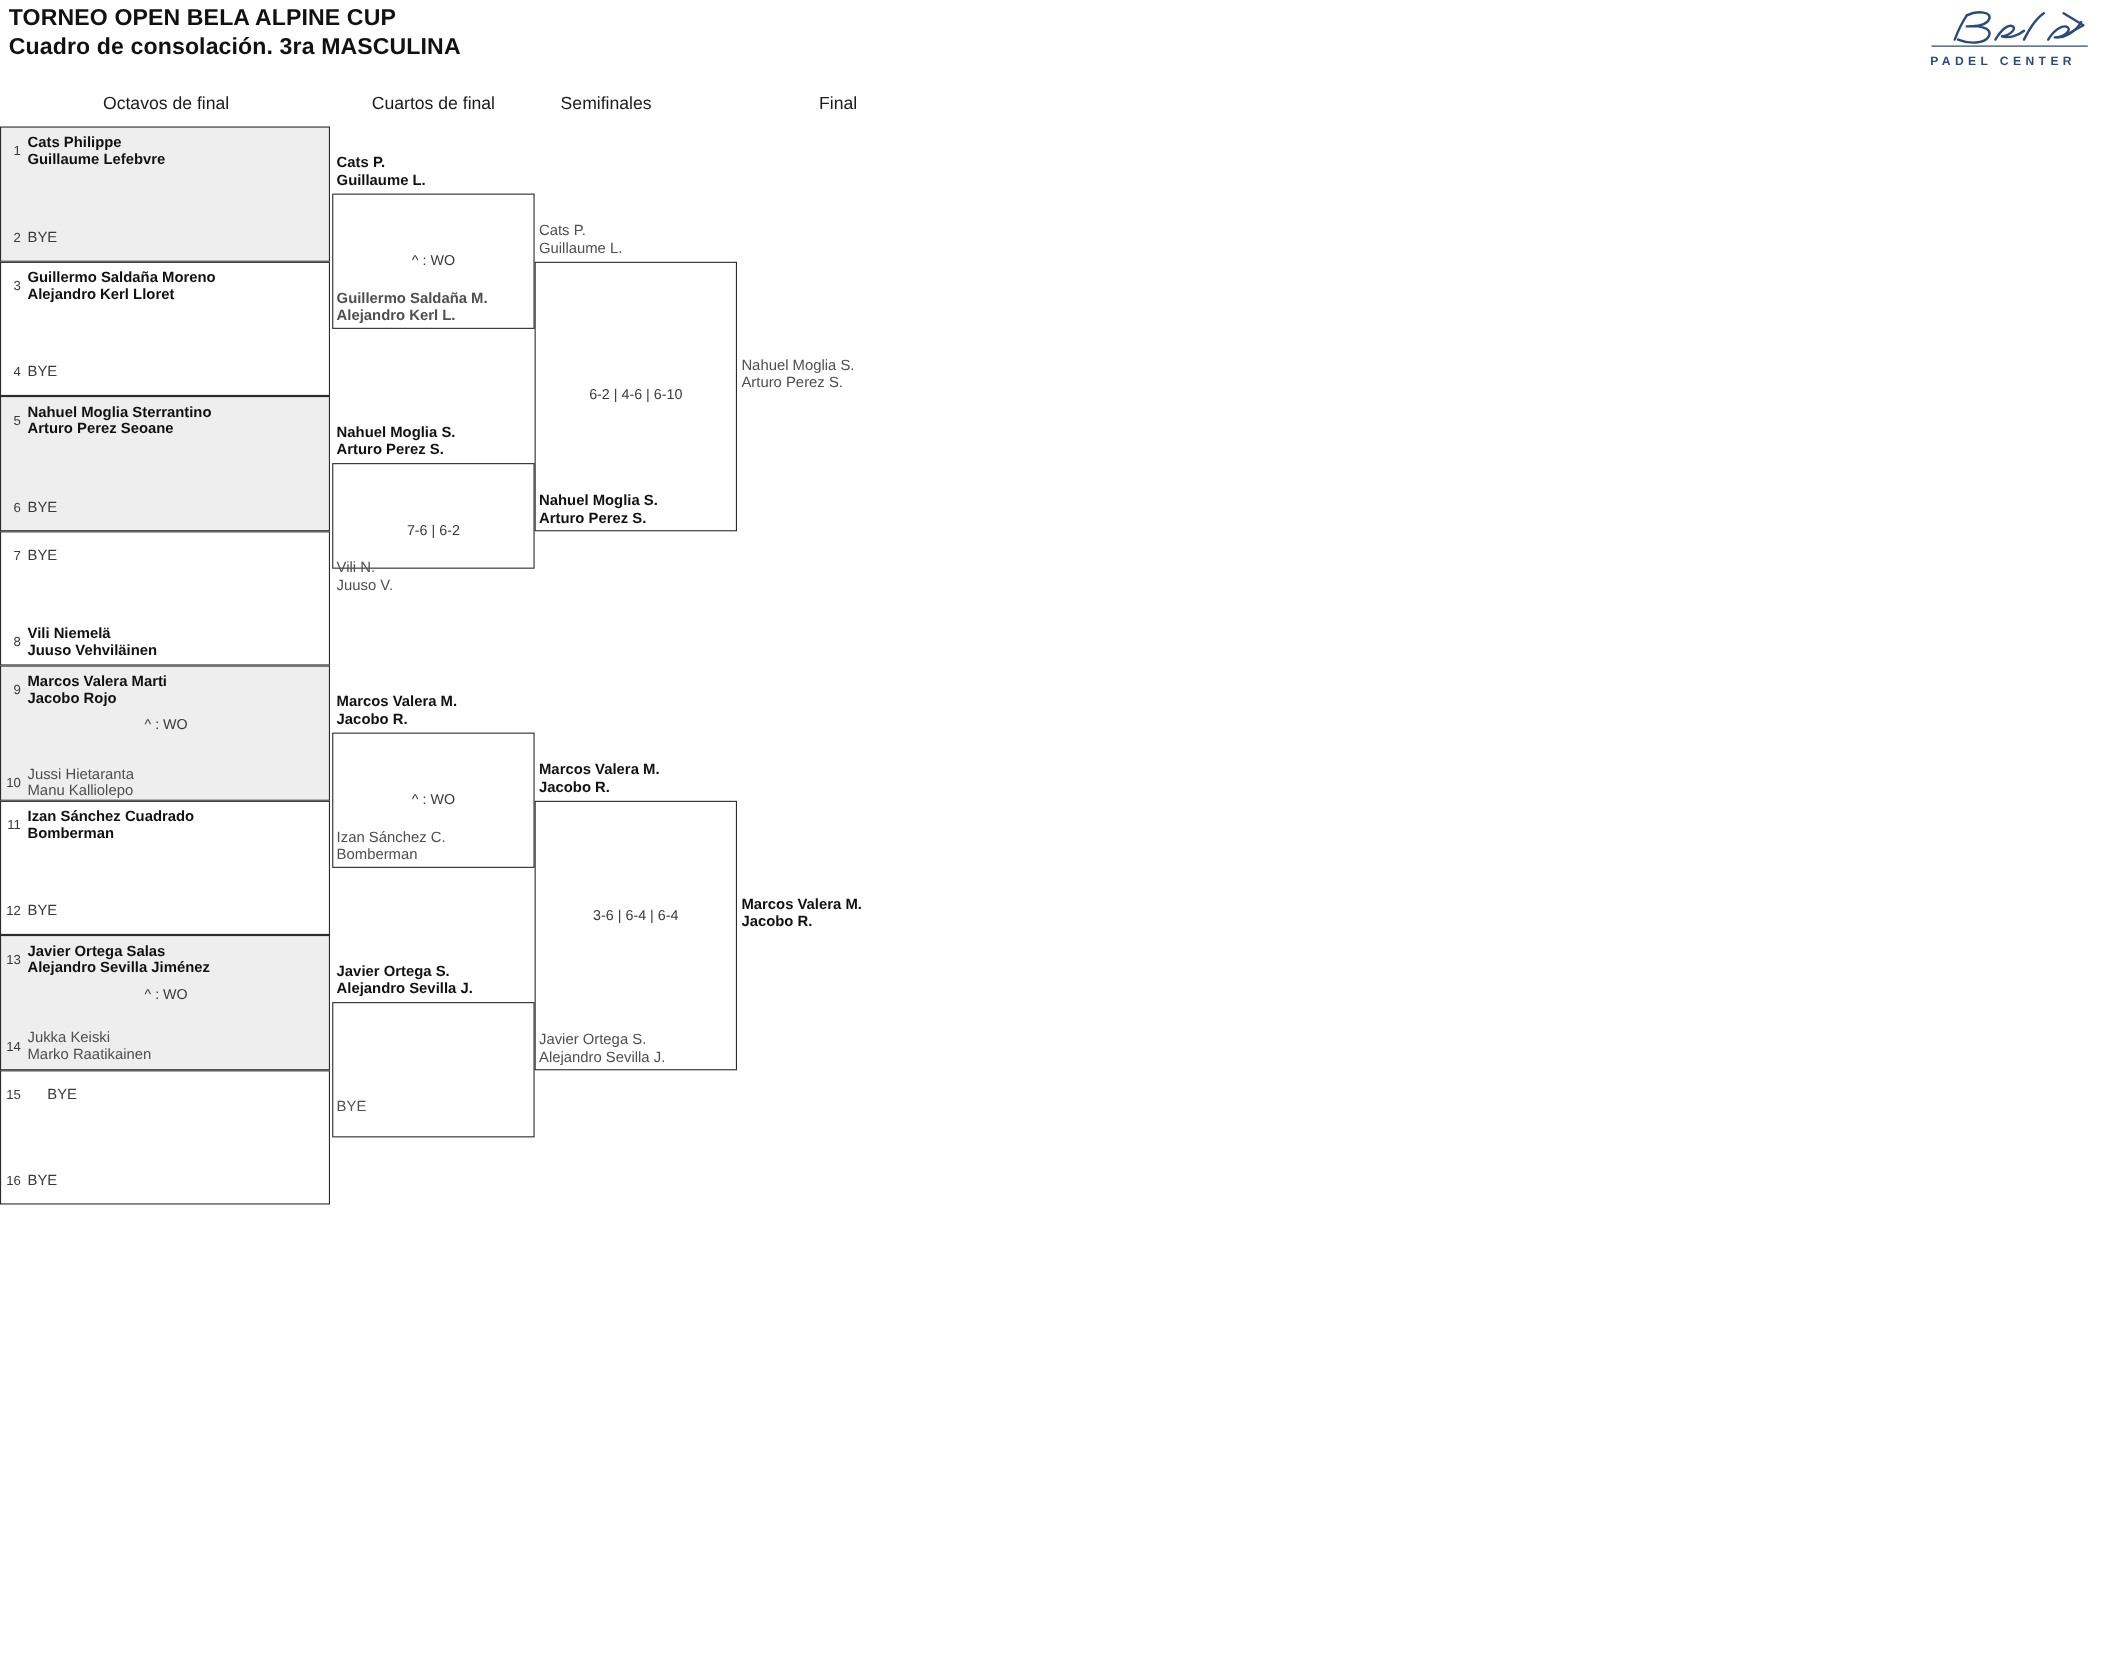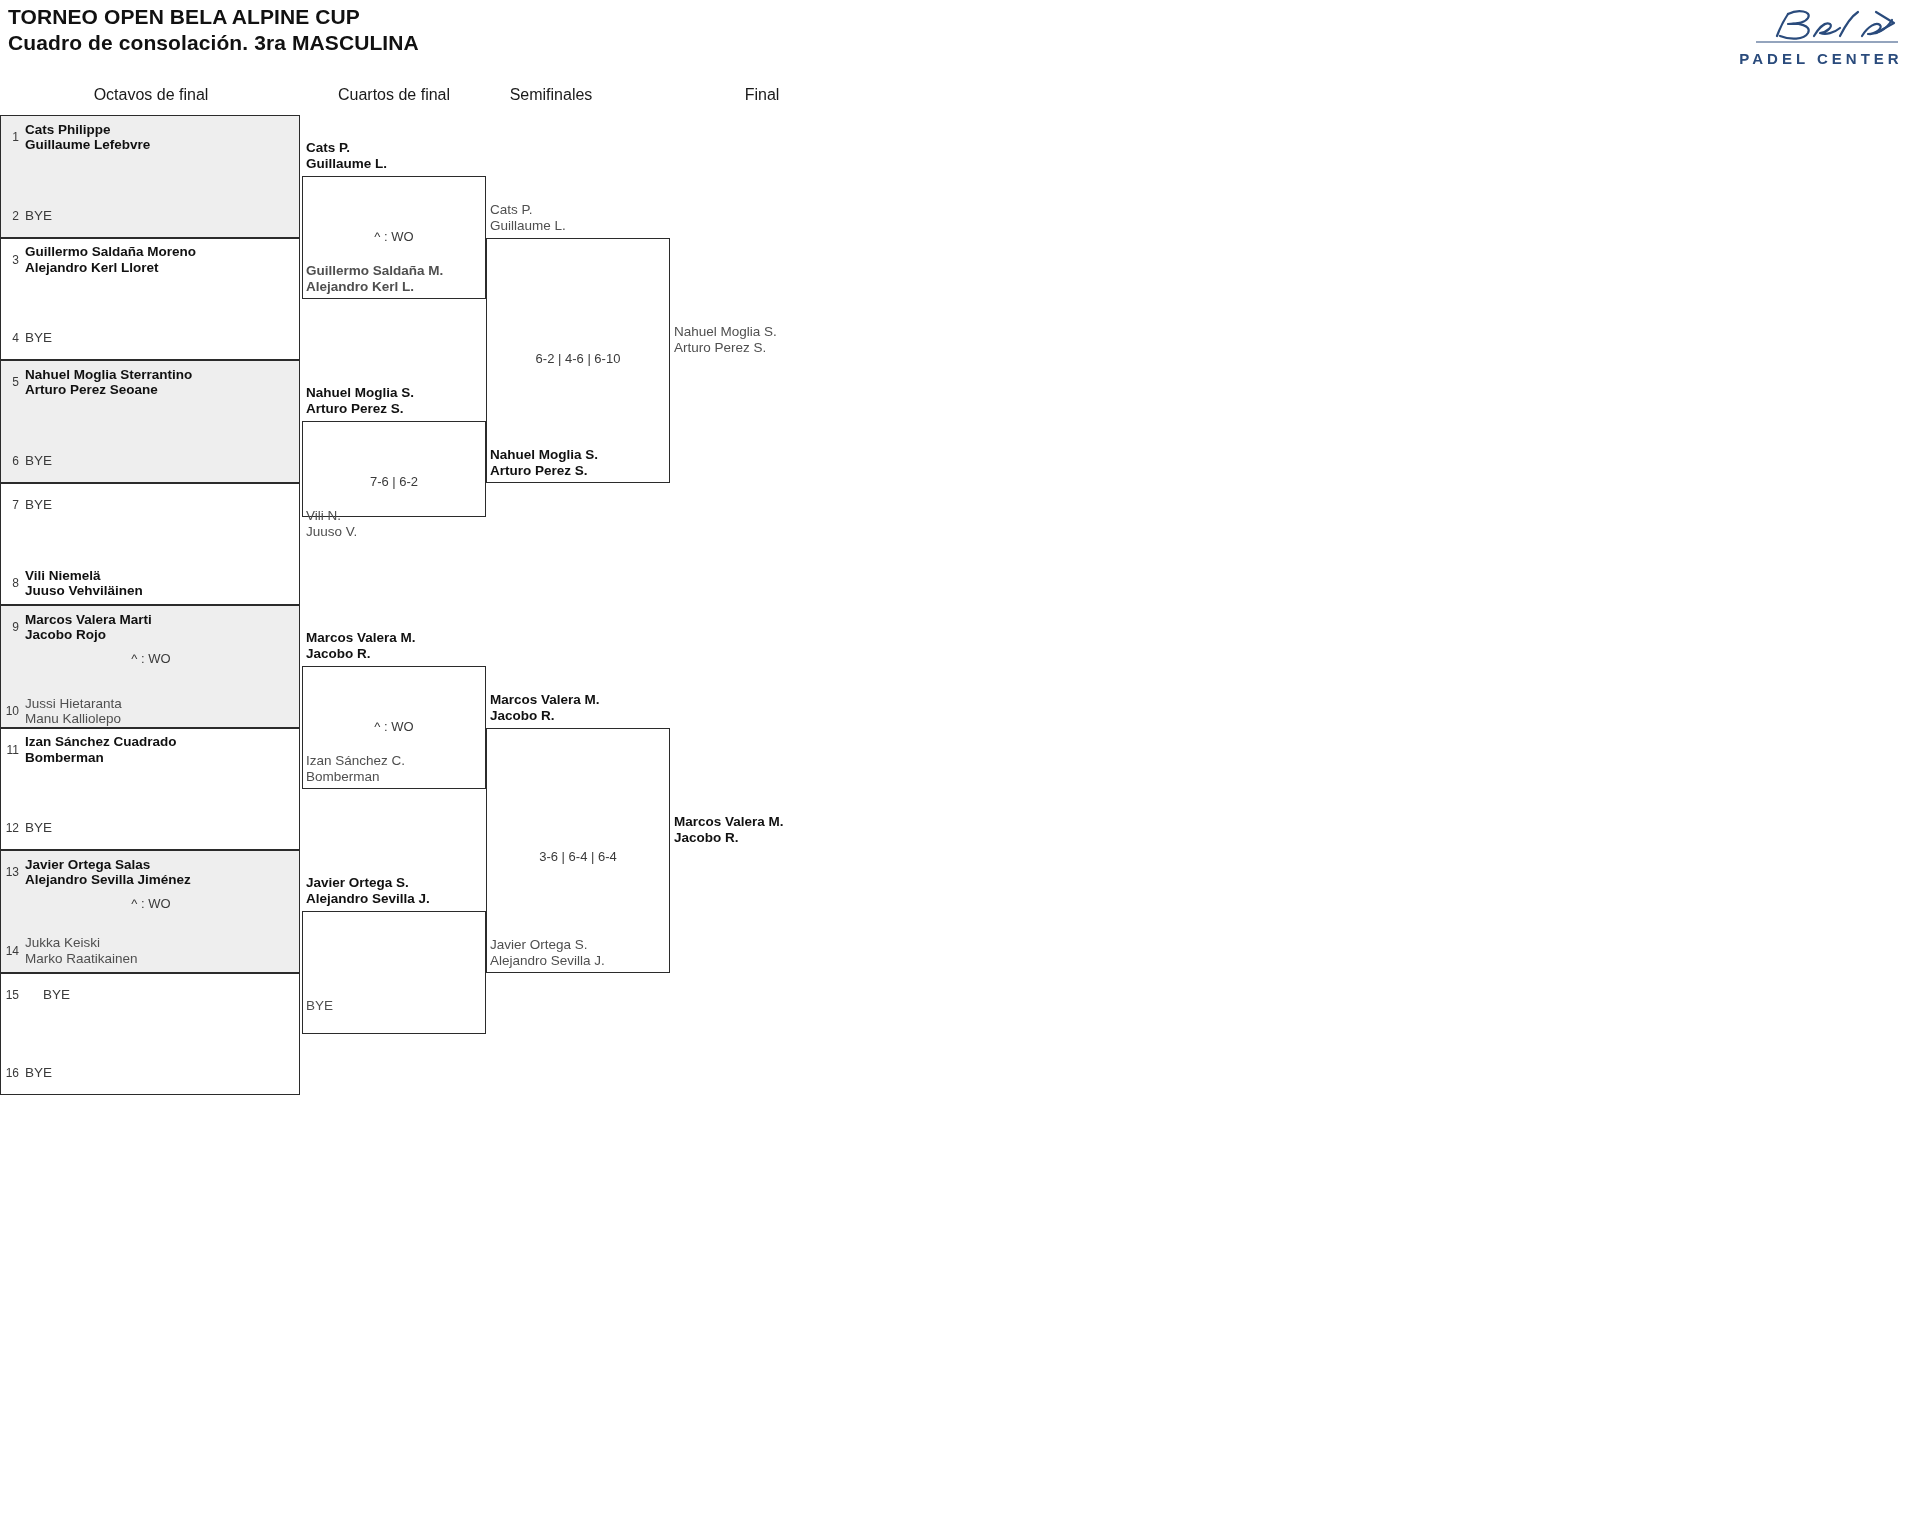--- a/index.html
+++ b/index.html
@@ -11,21 +11,21 @@
     position:relative;
     overflow:hidden;
   }
 
   
   #title-block{position:absolute;left:8px;top:4px;}
   .title-line{font-size:21px;font-weight:bold;line-height:26px;letter-spacing:.1px;color:#111;white-space:nowrap;}
 
   #logo{position:absolute;right:14px;top:6px;width:170px;height:58px;}
   #logo svg{display:block;}
-  .logo-word{font-family:"Liberation Sans",sans-serif;font-size:15px;letter-spacing:4px;color:#2a4b7c;text-align:center;font-weight:bold;}
+  .logo-word{font-family:"Liberation Sans",sans-serif;font-size:11px;letter-spacing:4px;color:#2a4b7c;text-align:center;font-weight:bold;}
 
   
   .round-head{
     position:absolute;top:86px;
     font-size:16px;color:#1a1a1a;text-align:center;white-space:nowrap;
   }
   #rh-0{left:0px;width:302px;}
   #rh-1{left:302px;width:184px;}
   #rh-2{left:459px;width:184px;}
   #rh-3{left:670px;width:184px;}
@@ -275,21 +275,21 @@
     </div>
     <div class="entrant lose" style="left: 490px; top: 86.5px;">
       <span class="n">Cats P.</span>
       <span class="n">Guillaume L.</span>
     </div>
     <div class="entrant win" style="left: 490px; top: 331.5px;">
       <span class="n">Nahuel Moglia S.</span>
       <span class="n">Arturo Perez S.</span>
     </div>
     <div class="mbox" style="left: 486px; width: 184px; top: 612.5px; height: 245px;">
-      <div class="mscore" style="top: 120px;">3-6 | 6-4 | 6-4</div>
+      <div class="mscore" style="top: 95px;">3-6 | 6-4 | 6-4</div>
     </div>
     <div class="entrant win" style="left: 490px; top: 576.5px;">
       <span class="n">Marcos Valera M.</span>
       <span class="n">Jacobo R.</span>
     </div>
     <div class="entrant lose" style="left: 490px; top: 821.5px;">
       <span class="n">Javier Ortega S.</span>
       <span class="n">Alejandro Sevilla J.</span>
     </div>
     <div class="entrant lose" style="left: 674px; top: 209px;">

